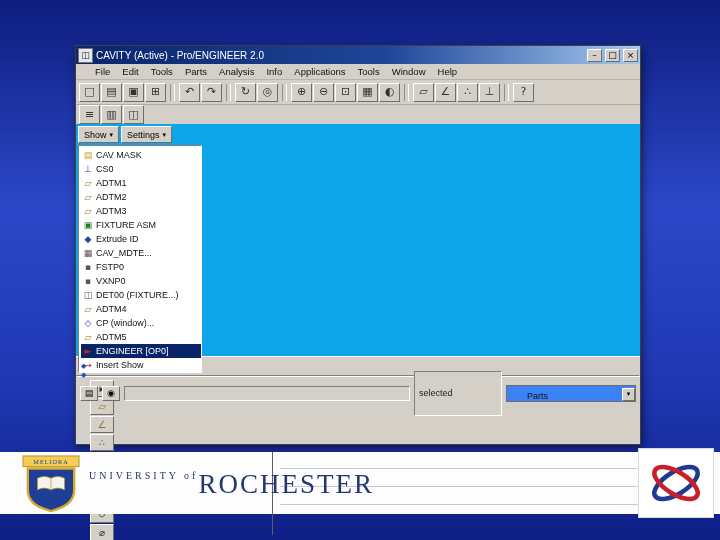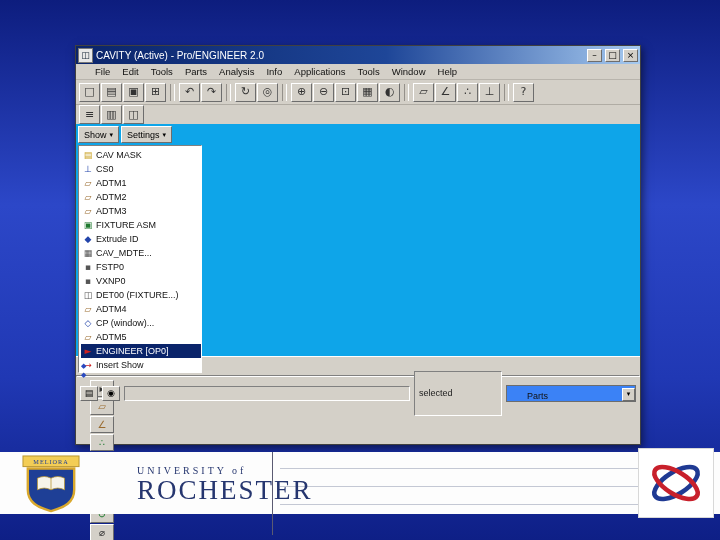--- a/index.html
+++ b/index.html
@@ -57,21 +57,21 @@
     background:#d4d0c8;border:1px solid;border-color:#808080 #fff #fff #808080;}
   .filter{width:108px;height:15px;display:flex;align-items:flex-end;font-size:9px;padding-left:20px;
     background:#3b82f6;border:1px solid #6d6d6d;color:#111;}
   .caretbtn{margin-left:auto;width:13px;height:13px;padding:0;font-size:7px;line-height:10px;text-align:center;
     background:#d4d0c8;border:1px solid;border-color:#fff #6d6d6d #6d6d6d #fff;font-family:"DejaVu Sans",sans-serif;}
   
   .band{position:absolute;left:0;top:452px;width:720px;height:62px;background:#fdfdfd;}
   .hline{position:absolute;left:280px;width:428px;height:1px;background:#c4c8d4;}
   .vline{position:absolute;left:272px;top:452px;width:1px;height:83px;background:#5a5a72;}
   .ur{position:absolute;left:22px;top:455px;display:flex;align-items:center;gap:9px;}
-  .urtext{display:flex;flex-direction:column;color:#26366f;font-family:"Liberation Serif",serif;margin-left:48px;}
+  .urtext{display:flex;flex-direction:row;color:#26366f;font-family:"Liberation Serif",serif;}
   .ur1{font-size:10px;letter-spacing:3px;}
   .ur2{font-size:27px;letter-spacing:2px;line-height:28px;}
   .rlogo{position:absolute;left:638px;top:448px;width:74px;height:68px;background:#fff;
     border:1px solid #d8d8d8;display:flex;align-items:center;justify-content:center;}
 </style>
 </head>
 <body>
 
 <div class="slide">
 

